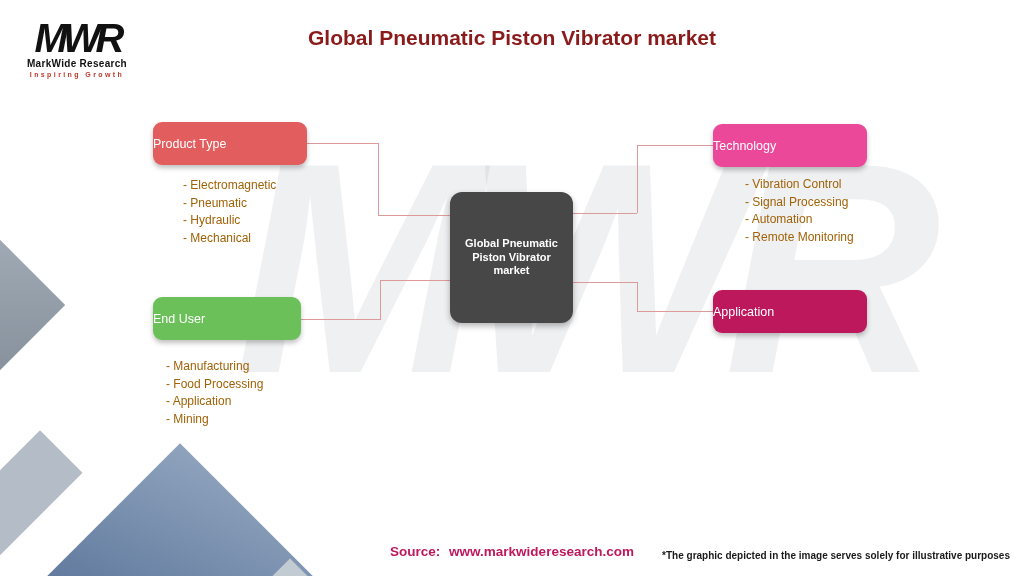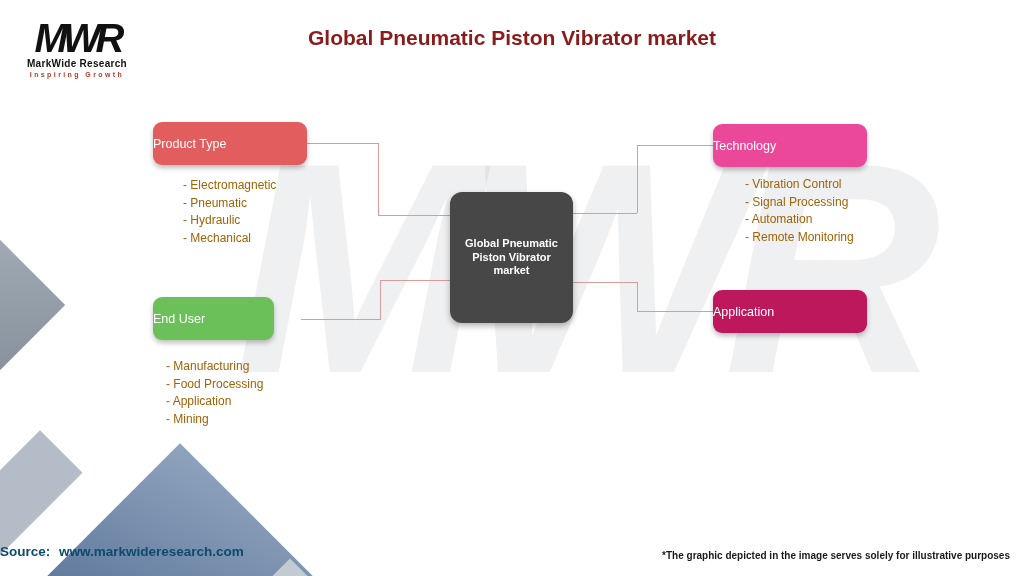--- a/index.html
+++ b/index.html
@@ -90,40 +90,41 @@
     position: absolute;
     width: 154px; height: 43px;
     border-radius: 9px;
     display: flex; align-items: center; justify-content: flex-start;
     color: #ffffff; font-size: 12.5px; font-weight: 400;
     box-shadow: 0 3px 5px rgba(0,0,0,0.25);
     z-index: 2;
   }
   .box-pt { left: 153px; top: 122px; background: #e25d5d; }
   .box-t  { left: 713px; top: 124px; background: #ec4899; }
-  .box-eu { left: 153px; top: 297px; width: 121px; background: #6cc05a; }
+  .box-eu { left: 153px; top: 297px; width: 148px; background: #6cc05a; }
   .box-a  { left: 713px; top: 290px; background: #be185d; }
 
   .seg-list {
     position: absolute;
     list-style: none;
     font-size: 12px;
     color: #a16207;
     line-height: 17.5px;
     z-index: 2;
   }
   .list-pt { left: 183px; top: 177px; }
   .list-t  { left: 745px; top: 176px; }
   .list-eu { left: 166px; top: 358px; }
   .list-a  { left: 745px; top: 343px; }
 
   
   .source-line {
     position: absolute; left: 0; right: 0; top: 544px;
-    font-size: 13.5px; font-weight: 800; color: #0c4a6e;
+    text-align: center;
+    font-size: 13.5px; font-weight: 800; color: #be185d;
     z-index: 2;
   }
   .source-line .url { margin-left: 5px; }
   .disclaimer {
     position: absolute; right: 14px; top: 550px;
     font-size: 10px; font-weight: 600; color: #1a1a1a;
     z-index: 2;
   }
 </style>
 </head>

